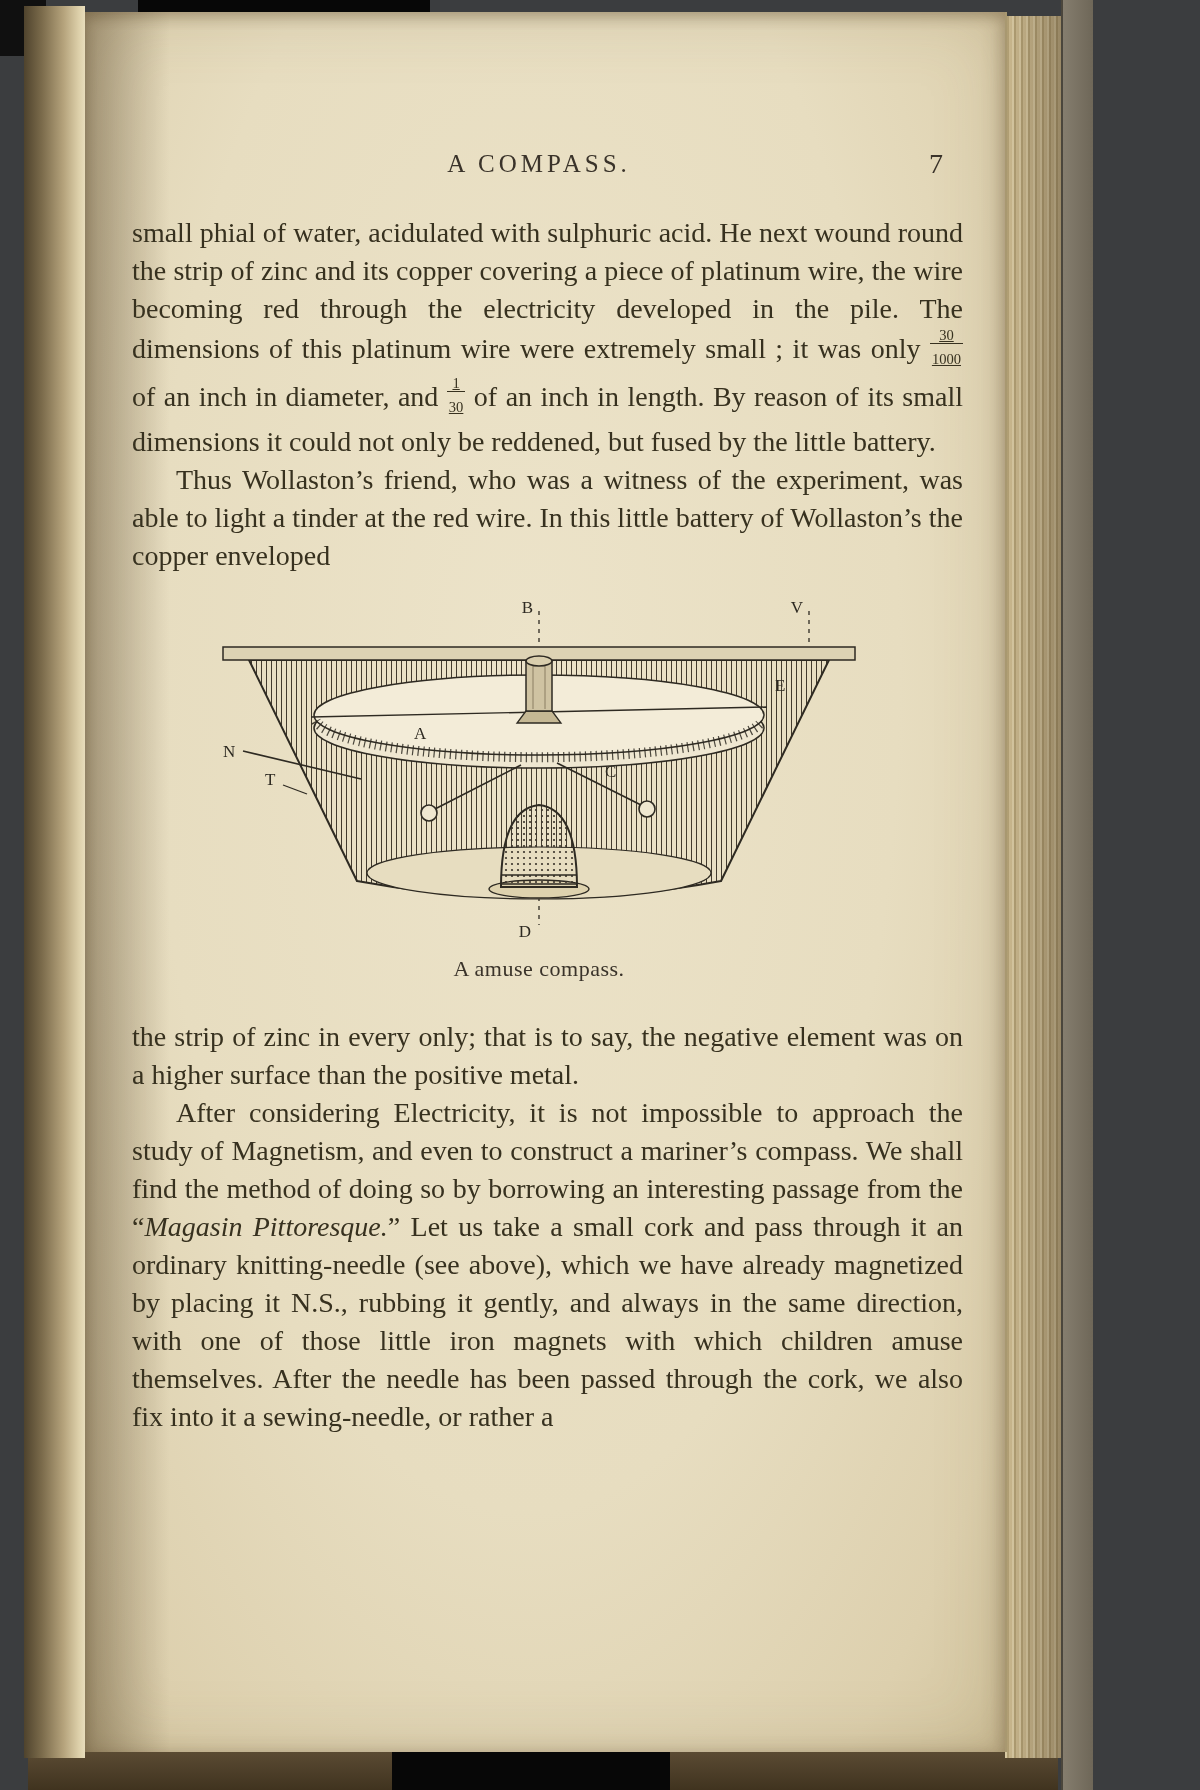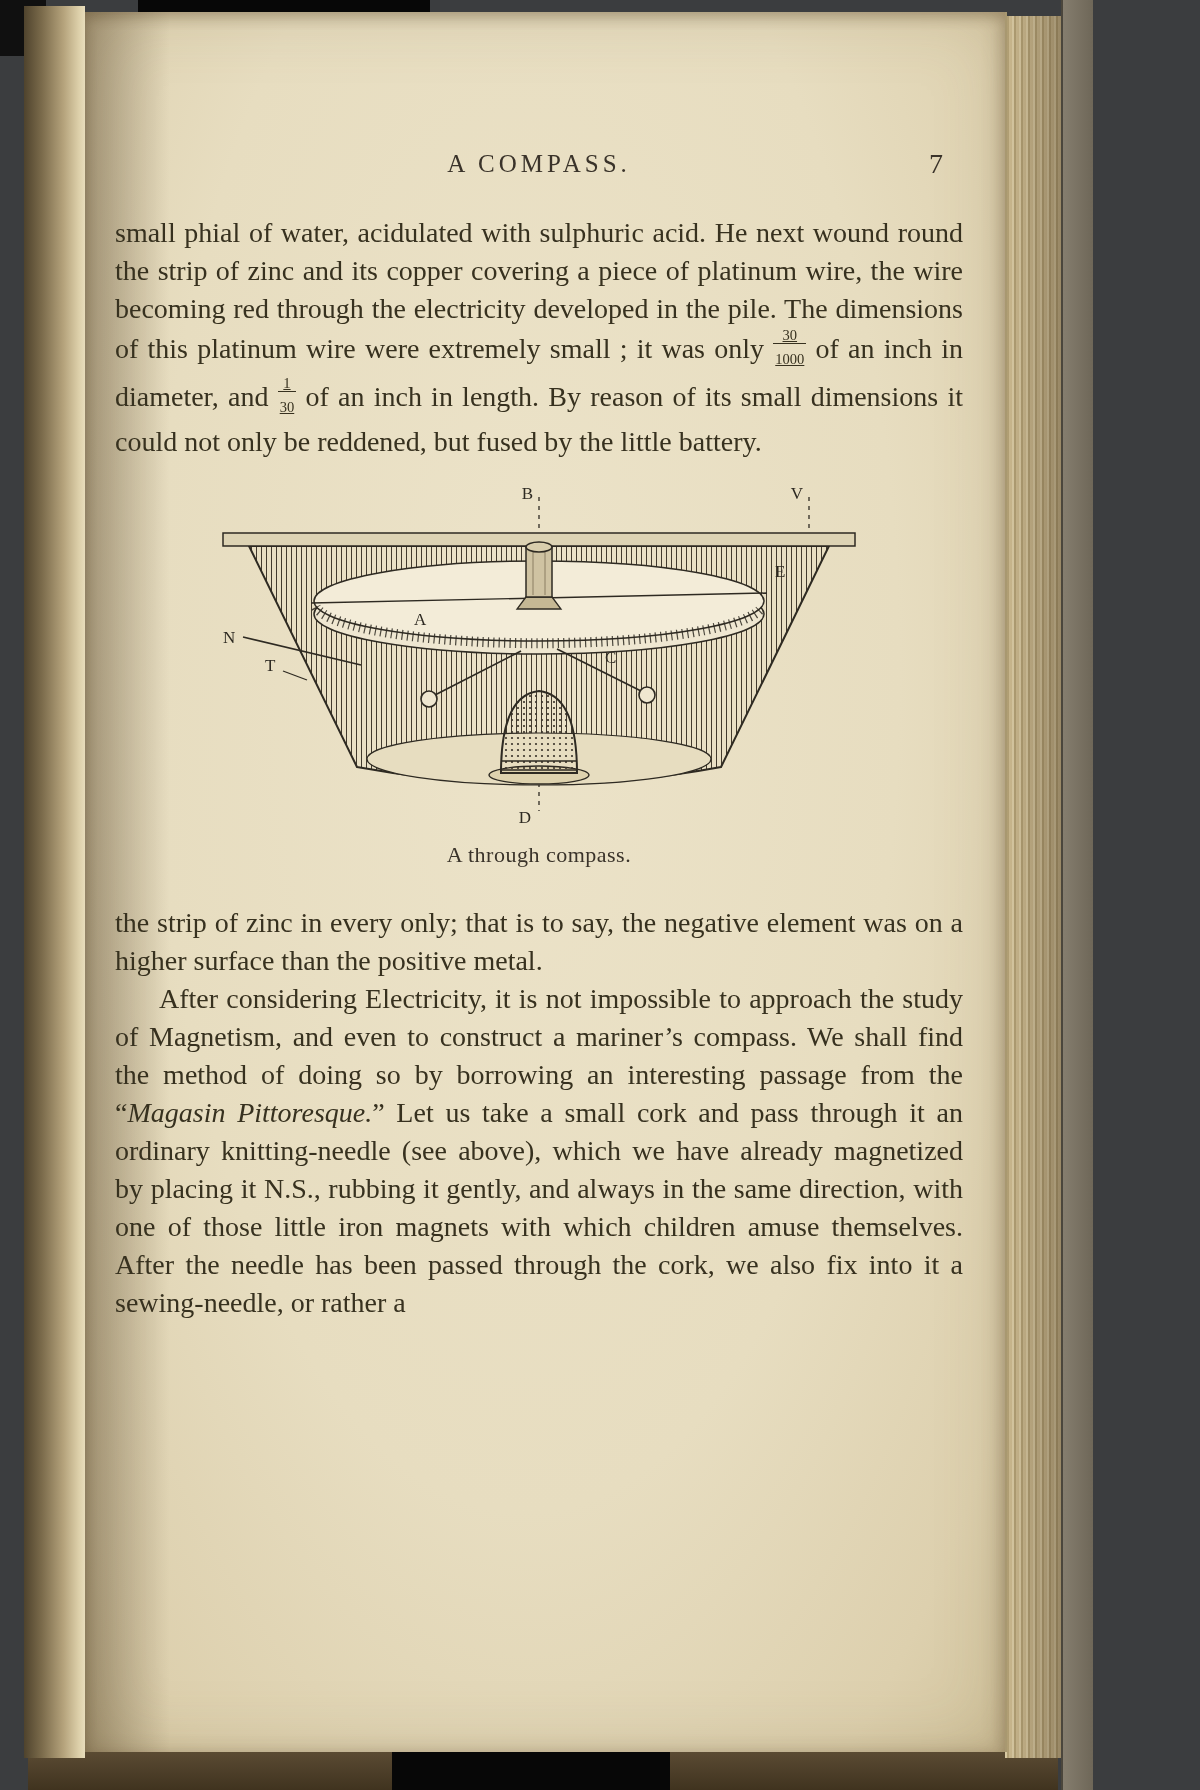--- a/index.html
+++ b/index.html
@@ -51,21 +51,21 @@
   .page-header{position:relative;margin-top:138px;height:32px;}
   .running-title{
     text-align:center;font-size:25px;letter-spacing:4px;color:#3a332a;
   }
   .page-number{position:absolute;right:20px;top:-2px;font-size:28px;}
 
   .text-block p{
     margin:0;font-size:28px;line-height:38px;text-align:justify;
     color:#37311f;
   }
-  .text-block{margin-top:32px;}
+  .text-block{margin-top:32px;margin-left:17px;}
   .text-block.continues{margin-top:36px;}
   p.indent{text-indent:44px;}
 
   .frac{
     display:inline-block;vertical-align:-0.45em;text-align:center;
     font-size:0.52em;line-height:1.05;text-decoration:underline;
   }
   .frac .num{display:block;border-bottom:1.5px solid currentColor;padding:0 2px;}
   .frac .den{display:block;padding:8px 2px;text-align:center;}
 
@@ -91,20 +91,21 @@
     <div class="paper">
       <div class="content">
 
         <div class="page-header">
           <div class="running-title">A COMPASS.</div>
           <div class="page-number">7</div>
         </div>
 
         <div class="text-block">
             <p>small phial of water, acidulated with sulphuric acid.  He next wound round the strip of zinc and its copper covering a piece of platinum wire, the wire becoming red through the electricity developed in the pile.  The dimensions of this platinum wire were extremely small ; it was only <span class="frac"><span class="num">30</span><span class="den">1000</span></span> of an inch in diameter, and <span class="frac"><span class="num">1</span><span class="den">30</span></span> of an inch in length. By reason of its small dimensions it could not only be reddened, but fused by the little battery.</p>
+            <p class="indent">Thus Wollaston’s friend, who was a witness of the experiment, was able to light a tinder at the red wire. In this little battery of Wollaston’s the copper enveloped</p>
           </div>
 
         <figure>
           <svg width="660" height="345" viewBox="0 0 660 345">
             <defs>
               <pattern id="hatchV" width="5" height="9" patternUnits="userSpaceOnUse">
                 <line x1="2.5" y1="0" x2="2.5" y2="9" stroke="#423a2d" stroke-width="1"></line>
               </pattern>
               <pattern id="dots" width="6" height="6" patternUnits="userSpaceOnUse">
                 <circle cx="3" cy="3" r="1.1" fill="#3a332a"></circle>
@@ -148,21 +149,21 @@
 
             <text x="324" y="16" text-anchor="end">B</text>
             <text x="594" y="16" text-anchor="end">V</text>
             <text x="566" y="94">E</text>
             <text x="14" y="160">N</text>
             <text x="205" y="142">A</text>
             <text x="56" y="188">T</text>
             <text x="396" y="180">C</text>
             <text x="322" y="340" text-anchor="end">D</text>
           </svg>
-          <figcaption>A through compass.</figcaption>
+          <figcaption>A amuse compass.</figcaption>
         </figure>
 
         <div class="text-block continues">
             <p>the strip of zinc in every only; that is to say, the negative element was on a higher surface than the positive metal.</p>
             <p class="indent">After considering Electricity, it is not impossible to approach the study of Magnetism, and even to construct a mariner’s compass.  We shall find the method of doing so by borrowing an interesting passage from the “<i>Magasin Pittoresque.</i>”  Let us take a small cork and pass through it an ordinary knitting-needle (see above), which we have already magnetized by placing it N.S., rubbing it gently, and always in the same direction, with one of those little iron magnets with which children amuse themselves.  After the needle has been passed through the cork, we also fix into it a sewing-needle, or rather a</p>
           </div>
 
       </div>
     </div>
   </div>

